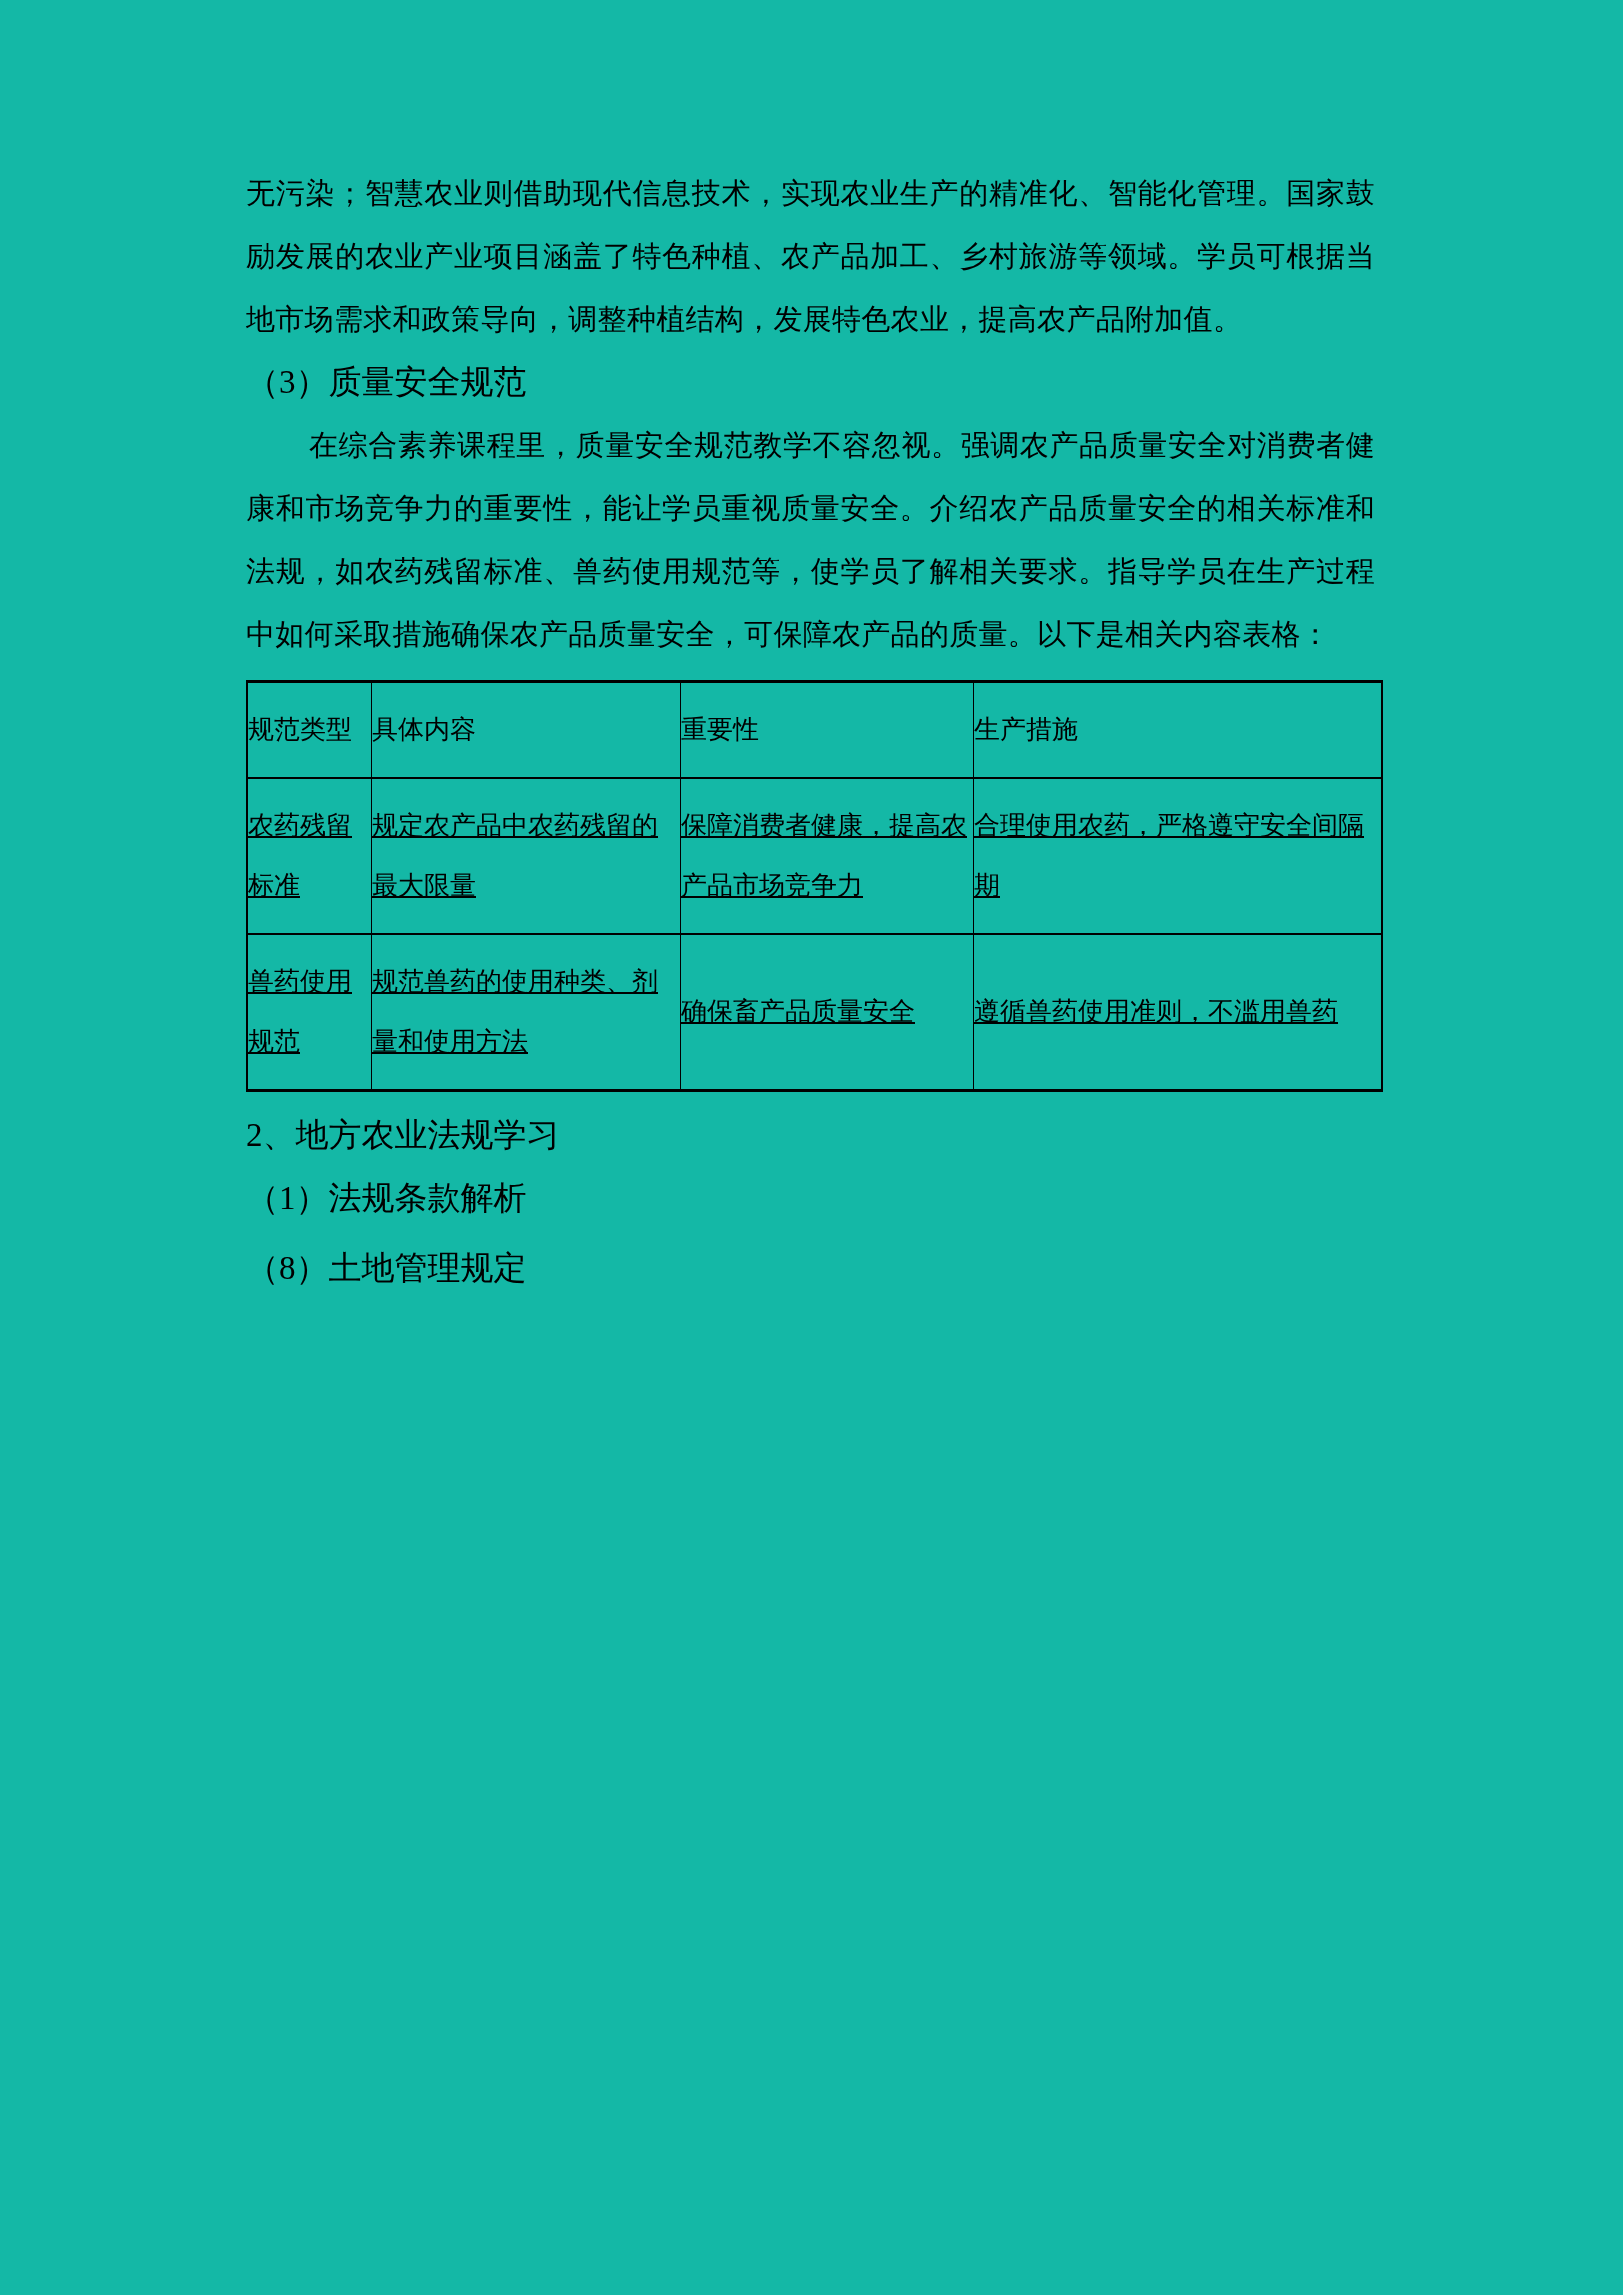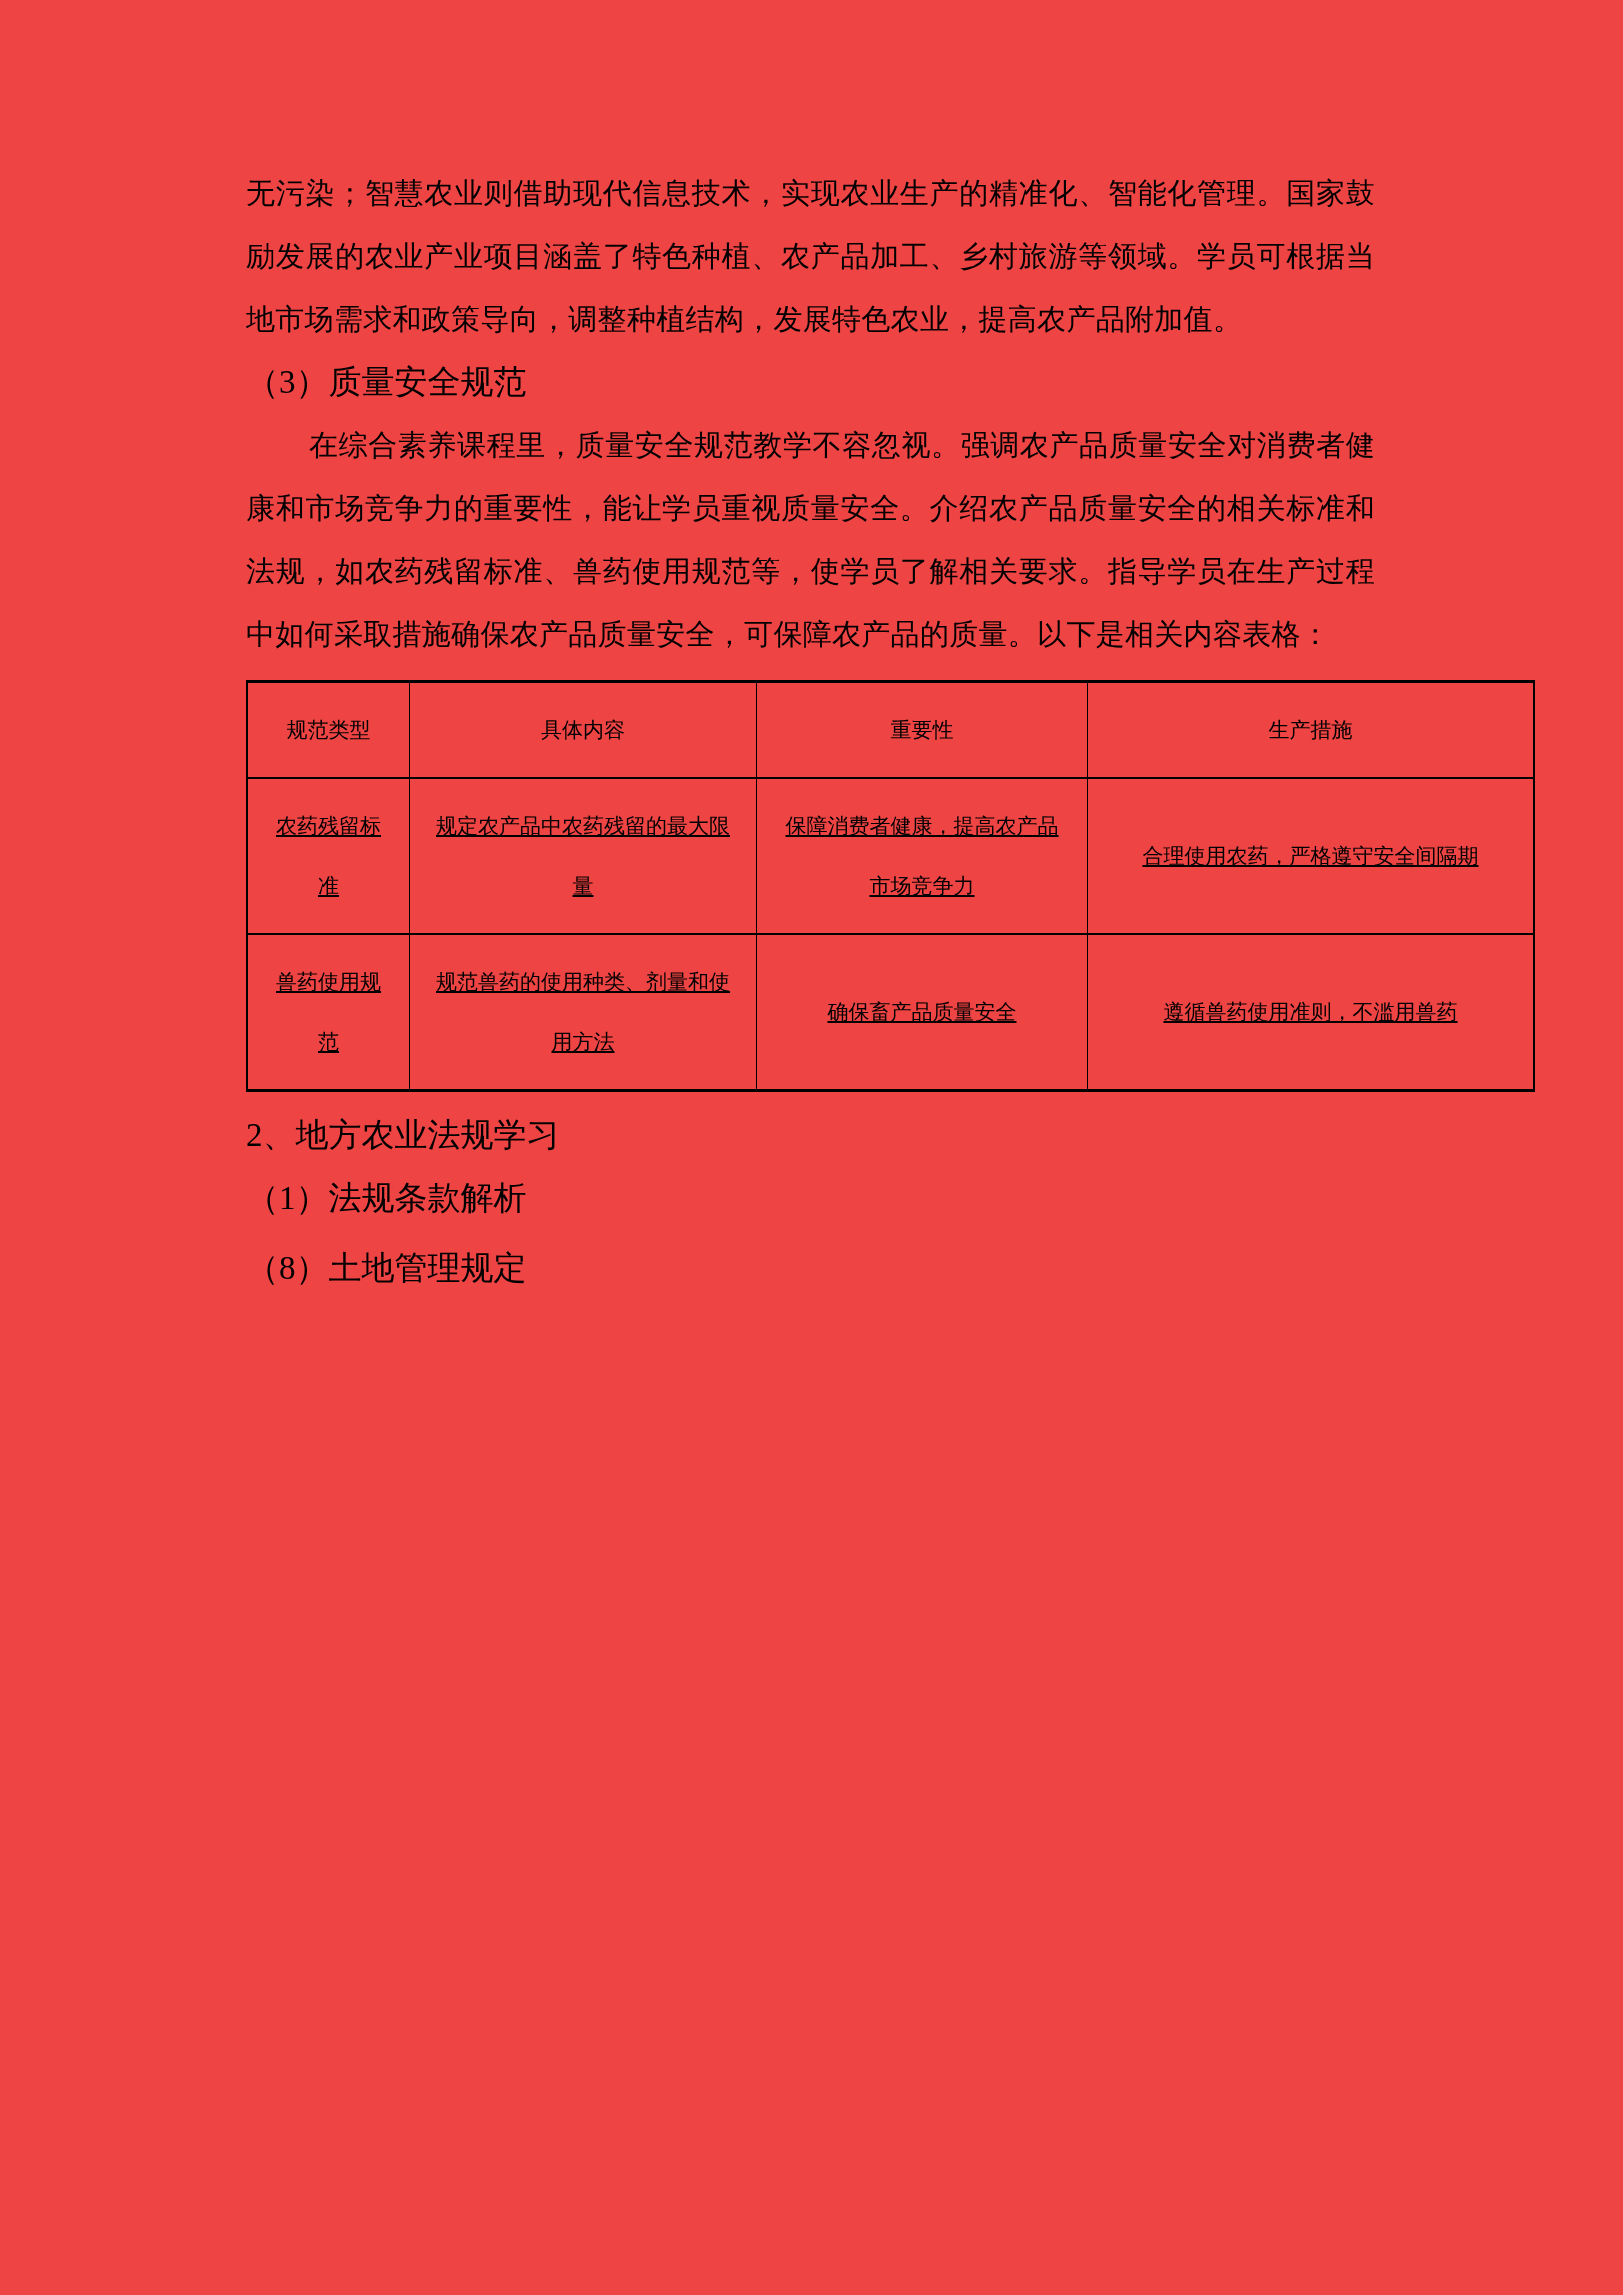--- a/index.html
+++ b/index.html
@@ -9,21 +9,21 @@
     background: #ffffff;
   }
   body {
     font-family: "Liberation Serif", "DejaVu Serif", serif;
     color: #000000;
   }
   .page {
     position: relative;
     width: 1623px;
     height: 2295px;
-    background: #ef4444;
+    background: #14b8a6;
     overflow: hidden;
     box-sizing: border-box;
   }
   .content {
     position: absolute;
     left: 246px;
     top: 162px;
     width: 1129px;
   }
 
@@ -59,25 +59,25 @@
     border-collapse: collapse;
     width: 1129px;
     table-layout: fixed;
     border-top: 3.3px solid #000;
     border-bottom: 3.3px solid #000;
     border-left: 2px solid #000;
     border-right: 2px solid #000;
   }
   table.data-table td {
     border: 1.3px solid #000;
-    font-size: 21px;
+    font-size: 26px;
     line-height: 60px;
-    text-align: center;
+    text-align: left;
     vertical-align: middle;
-    padding: 17px 19px;
+    padding: 17px 0;
     word-break: break-all;
   }
   table.data-table tr.header-row td {
     border-bottom: 2.6px solid #000;
   }
   table.data-table tr.body-row td {
     border-bottom: 2.6px solid #000;
     text-decoration: underline;
   }
   .col-type  { width: 123px; }

